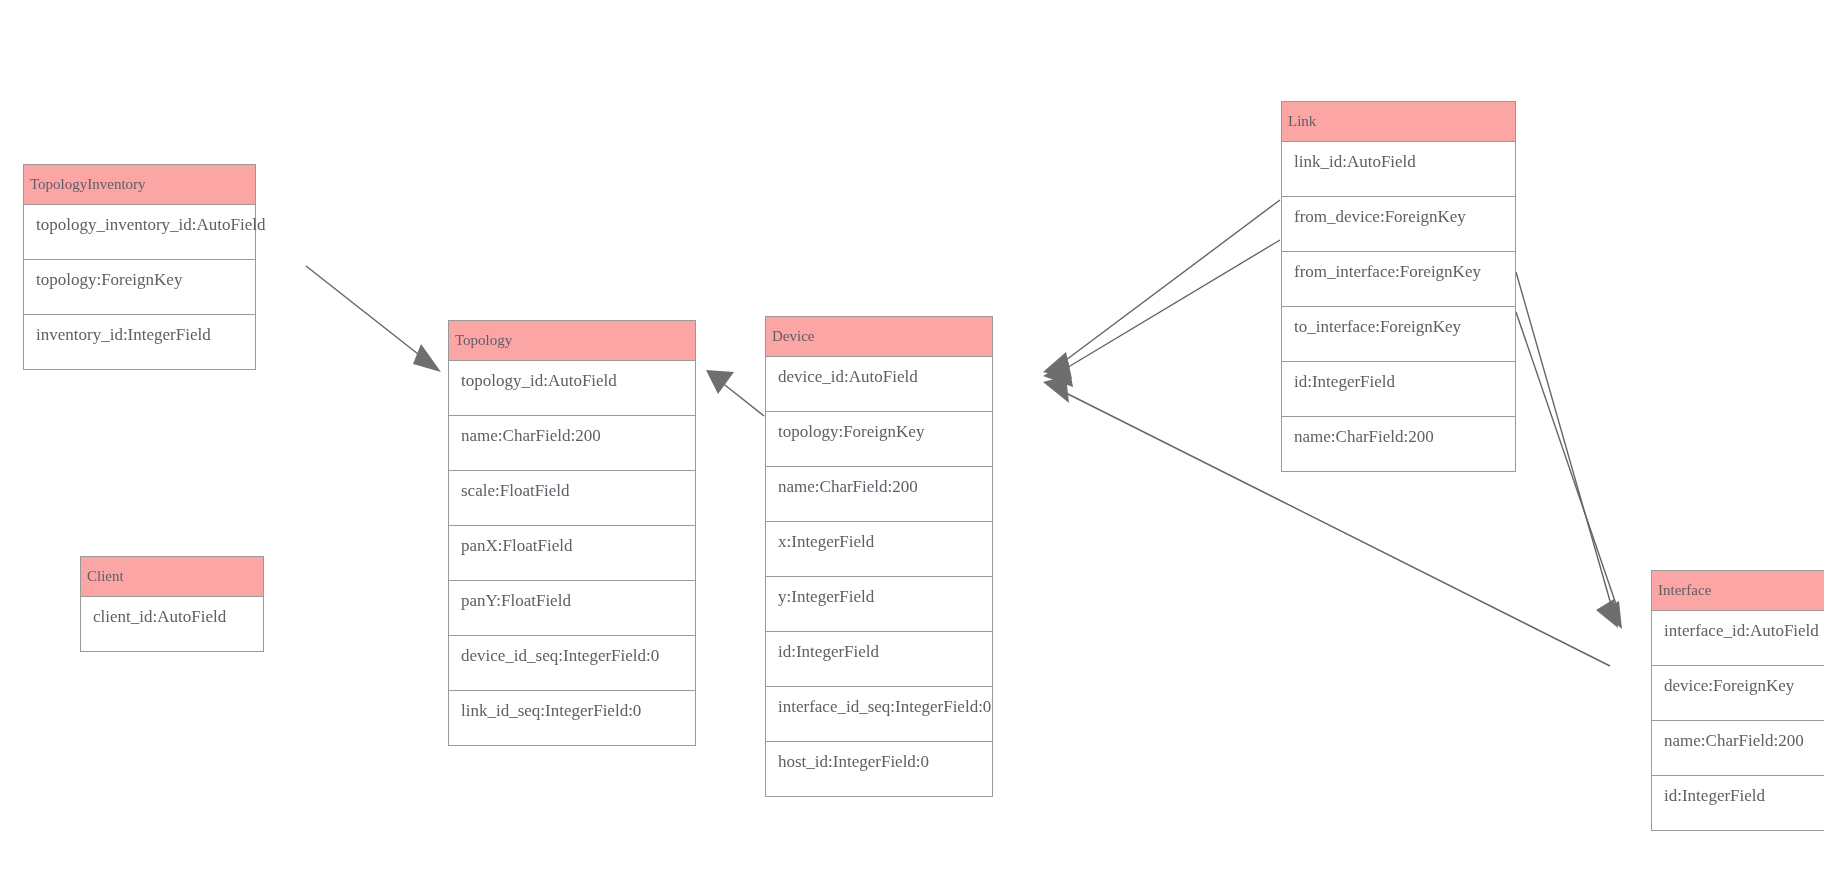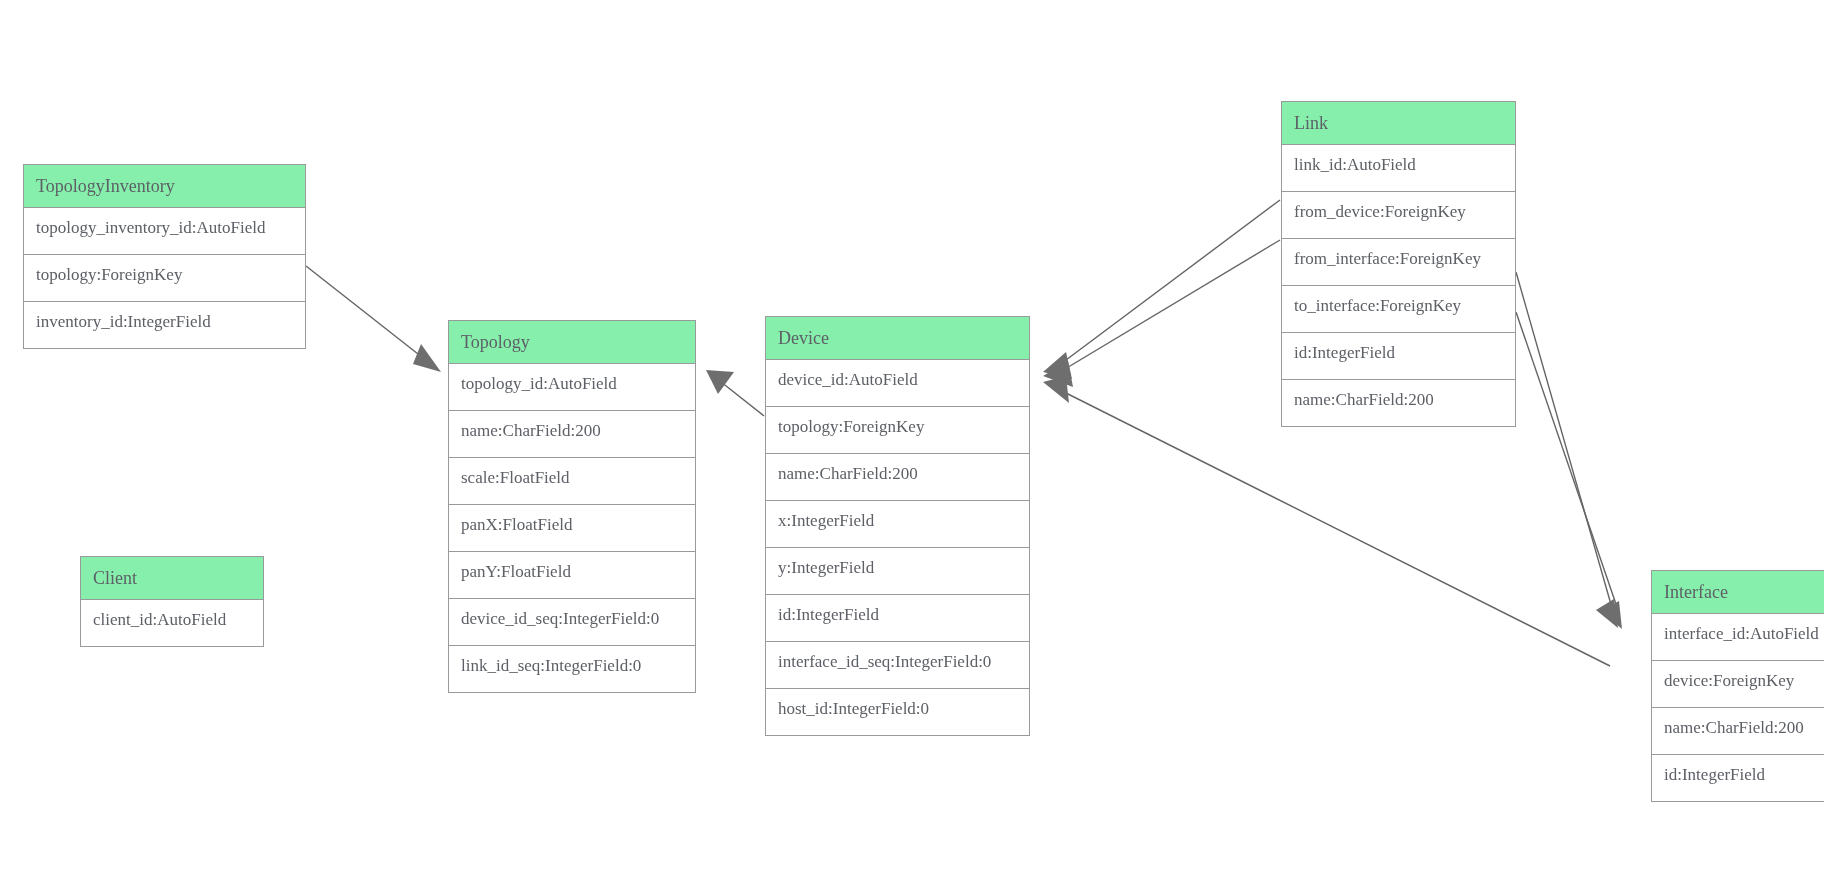--- a/index.html
+++ b/index.html
@@ -30,36 +30,36 @@
   }
   .entity {
     position: absolute;
     box-sizing: border-box;
     border: 1px solid #9a9a9a;
     background: #ffffff;
     z-index: 5;
   }
   .entity-header {
     box-sizing: border-box;
-    background: #86efac;
+    background: #fca5a5;
     border-bottom: 1px solid #9a9a9a;
     color: #5d6066;
-    font-size: 18px;
+    font-size: 15px;
     line-height: 1;
-    padding: 12px 10px 12px 12px;
+    padding: 12px 10px 12px 6px;
     white-space: nowrap;
   }
   .entity-field {
     box-sizing: border-box;
     background: #ffffff;
     border-bottom: 1px solid #9a9a9a;
     color: #5d6066;
     font-size: 17px;
     line-height: 1;
-    padding: 11px 10px 18px 12px;
+    padding: 11px 10px 26px 12px;
     white-space: nowrap;
   }
   .entity-field:last-child {
     border-bottom: none;
   }
 </style>
 </head>
 <body>
 
 <div id="canvas">
@@ -95,21 +95,21 @@
       <line x1="1516" y1="312" x2="1618" y2="610" stroke="#646464" stroke-width="1.4"></line>
       <polygon points="1622,629 1601,611 1619,601" fill="#6e6e6e"></polygon>
     </g>
 
     <g>
       <line x1="1610" y1="666" x2="1060" y2="390" stroke="#646464" stroke-width="1.4"></line>
       <polygon points="1043,382 1066,376 1069,403" fill="#6e6e6e"></polygon>
     </g>
   </svg>
 
-  <div class="entity" style="left:23px; top:164px; width:283px;">
+  <div class="entity" style="left:23px; top:164px; width:233px;">
     <div class="entity-header">TopologyInventory</div>
     <div class="entity-field">topology_inventory_id:AutoField</div>
     <div class="entity-field">topology:ForeignKey</div>
     <div class="entity-field">inventory_id:IntegerField</div>
   </div>
 
   <div class="entity" style="left:80px; top:556px; width:184px;">
     <div class="entity-header">Client</div>
     <div class="entity-field">client_id:AutoField</div>
   </div>
@@ -118,21 +118,21 @@
     <div class="entity-header">Topology</div>
     <div class="entity-field">topology_id:AutoField</div>
     <div class="entity-field">name:CharField:200</div>
     <div class="entity-field">scale:FloatField</div>
     <div class="entity-field">panX:FloatField</div>
     <div class="entity-field">panY:FloatField</div>
     <div class="entity-field">device_id_seq:IntegerField:0</div>
     <div class="entity-field">link_id_seq:IntegerField:0</div>
   </div>
 
-  <div class="entity" style="left:765px; top:316px; width:265px;">
+  <div class="entity" style="left:765px; top:316px; width:228px;">
     <div class="entity-header">Device</div>
     <div class="entity-field">device_id:AutoField</div>
     <div class="entity-field">topology:ForeignKey</div>
     <div class="entity-field">name:CharField:200</div>
     <div class="entity-field">x:IntegerField</div>
     <div class="entity-field">y:IntegerField</div>
     <div class="entity-field">id:IntegerField</div>
     <div class="entity-field">interface_id_seq:IntegerField:0</div>
     <div class="entity-field">host_id:IntegerField:0</div>
   </div>

